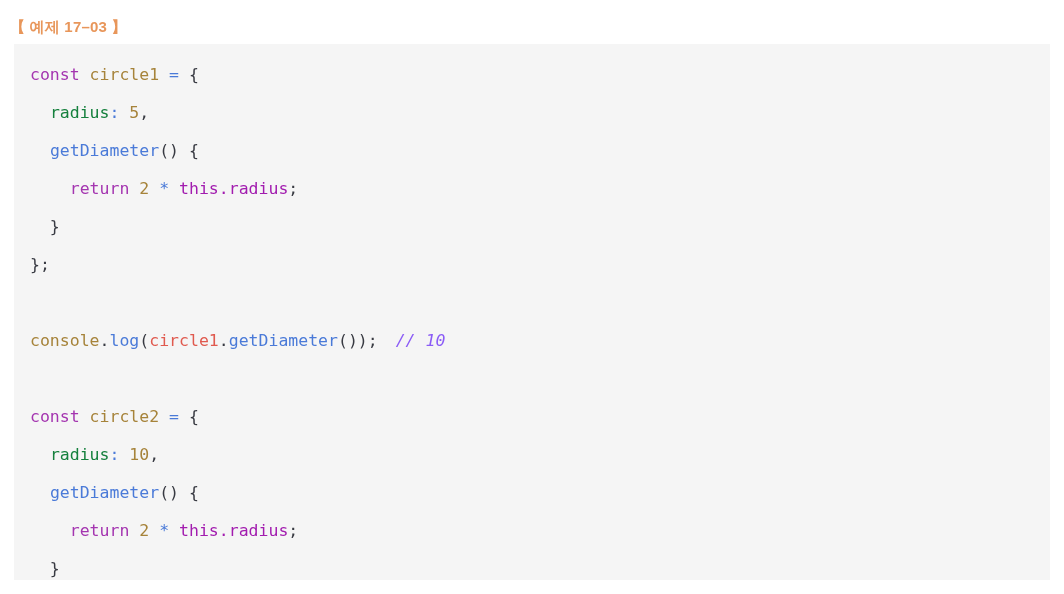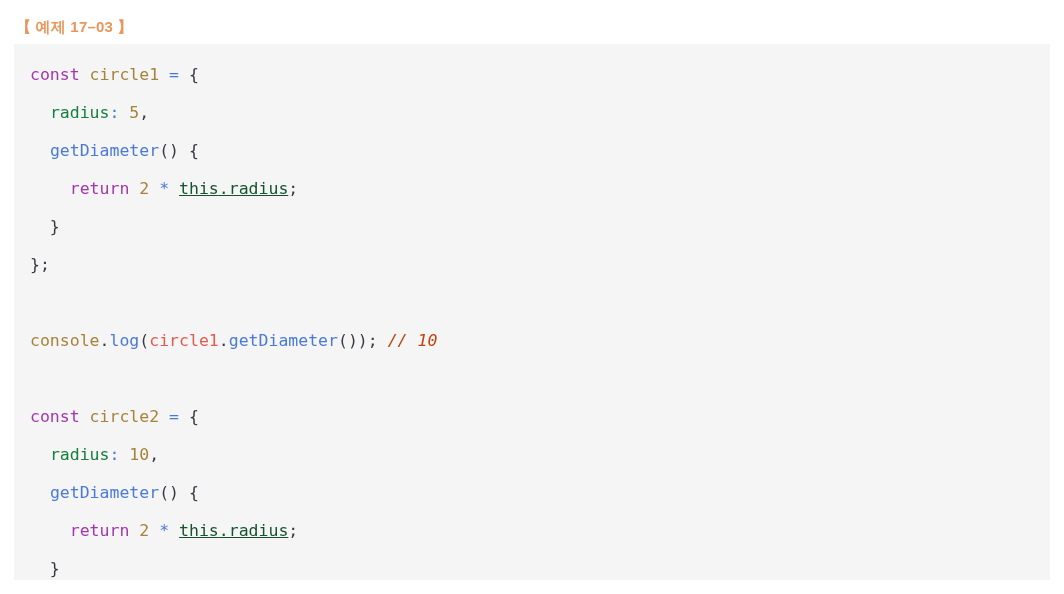--- a/index.html
+++ b/index.html
@@ -17,21 +17,21 @@
   .page {
     position: relative;
     width: 1064px;
     height: 594px;
     background: #ffffff;
   }
 
   
   .example-title {
     position: absolute;
-    left: 16px;
+    left: 10px;
     top: 18px;
     font-family: "Liberation Sans", sans-serif;
     font-size: 15px;
     font-weight: bold;
     letter-spacing: 0.2px;
     color: #e8965a;
     white-space: pre;
   }
 
   
@@ -61,25 +61,25 @@
     white-space: pre;
   }
 
   
   .tok-keyword   { color: #a435b0; }
   .tok-variable  { color: #a6833a; }
   .tok-operator  { color: #4a7ad8; }
   .tok-property  { color: #15803d; }
   .tok-number    { color: #a6833a; }
   .tok-function  { color: #4a7ad8; text-align: center; }
-  .tok-this      { color: #14532d; text-decoration: underline; }
+  .tok-this      { color: #a21caf; }
   .tok-object    { color: #e05a4f; }
   .tok-punct     { color: #383a42; }
   .tok-plain     { color: #383a42; }
-  .tok-comment   { color: #c2410c; font-style: italic; }
+  .tok-comment   { color: #8b5cf6; font-style: italic; margin-left: 8px; }
 </style>
 </head>
 <body>
 
 <div class="page">
 
   <div class="example-title">【 예제 17–03 】</div>
 
   <div class="code-block">
     <div class="code-lines" id="code-lines"><div class="code-line"><span class="tok-keyword">const</span><span class="tok-plain"> </span><span class="tok-variable">circle1</span><span class="tok-plain"> </span><span class="tok-operator">=</span><span class="tok-plain"> </span><span class="tok-punct">{</span></div><div class="code-line"><span class="tok-plain">  </span><span class="tok-property">radius</span><span class="tok-operator">:</span><span class="tok-plain"> </span><span class="tok-number">5</span><span class="tok-punct">,</span></div><div class="code-line"><span class="tok-plain">  </span><span class="tok-function">getDiameter</span><span class="tok-punct">() {</span></div><div class="code-line"><span class="tok-plain">    </span><span class="tok-keyword">return</span><span class="tok-plain"> </span><span class="tok-number">2</span><span class="tok-plain"> </span><span class="tok-operator">*</span><span class="tok-plain"> </span><span class="tok-this">this</span><span class="tok-this">.radius</span><span class="tok-punct">;</span></div><div class="code-line"><span class="tok-punct">  }</span></div><div class="code-line"><span class="tok-punct">};</span></div><div class="code-line">&nbsp;</div><div class="code-line"><span class="tok-variable">console</span><span class="tok-punct">.</span><span class="tok-function">log</span><span class="tok-punct">(</span><span class="tok-object">circle1</span><span class="tok-punct">.</span><span class="tok-function">getDiameter</span><span class="tok-punct">());</span><span class="tok-plain"> </span><span class="tok-comment">// 10</span></div><div class="code-line">&nbsp;</div><div class="code-line"><span class="tok-keyword">const</span><span class="tok-plain"> </span><span class="tok-variable">circle2</span><span class="tok-plain"> </span><span class="tok-operator">=</span><span class="tok-plain"> </span><span class="tok-punct">{</span></div><div class="code-line"><span class="tok-plain">  </span><span class="tok-property">radius</span><span class="tok-operator">:</span><span class="tok-plain"> </span><span class="tok-number">10</span><span class="tok-punct">,</span></div><div class="code-line"><span class="tok-plain">  </span><span class="tok-function">getDiameter</span><span class="tok-punct">() {</span></div><div class="code-line"><span class="tok-plain">    </span><span class="tok-keyword">return</span><span class="tok-plain"> </span><span class="tok-number">2</span><span class="tok-plain"> </span><span class="tok-operator">*</span><span class="tok-plain"> </span><span class="tok-this">this</span><span class="tok-this">.radius</span><span class="tok-punct">;</span></div><div class="code-line"><span class="tok-punct">  }</span></div></div>

